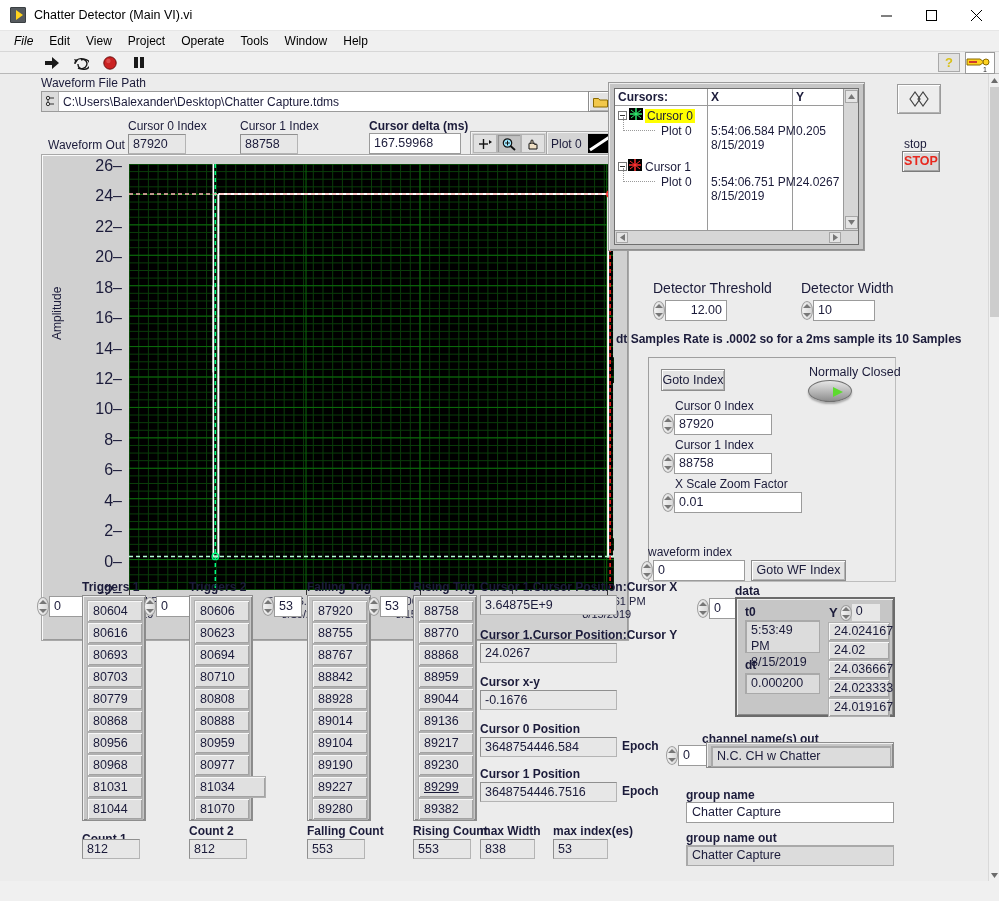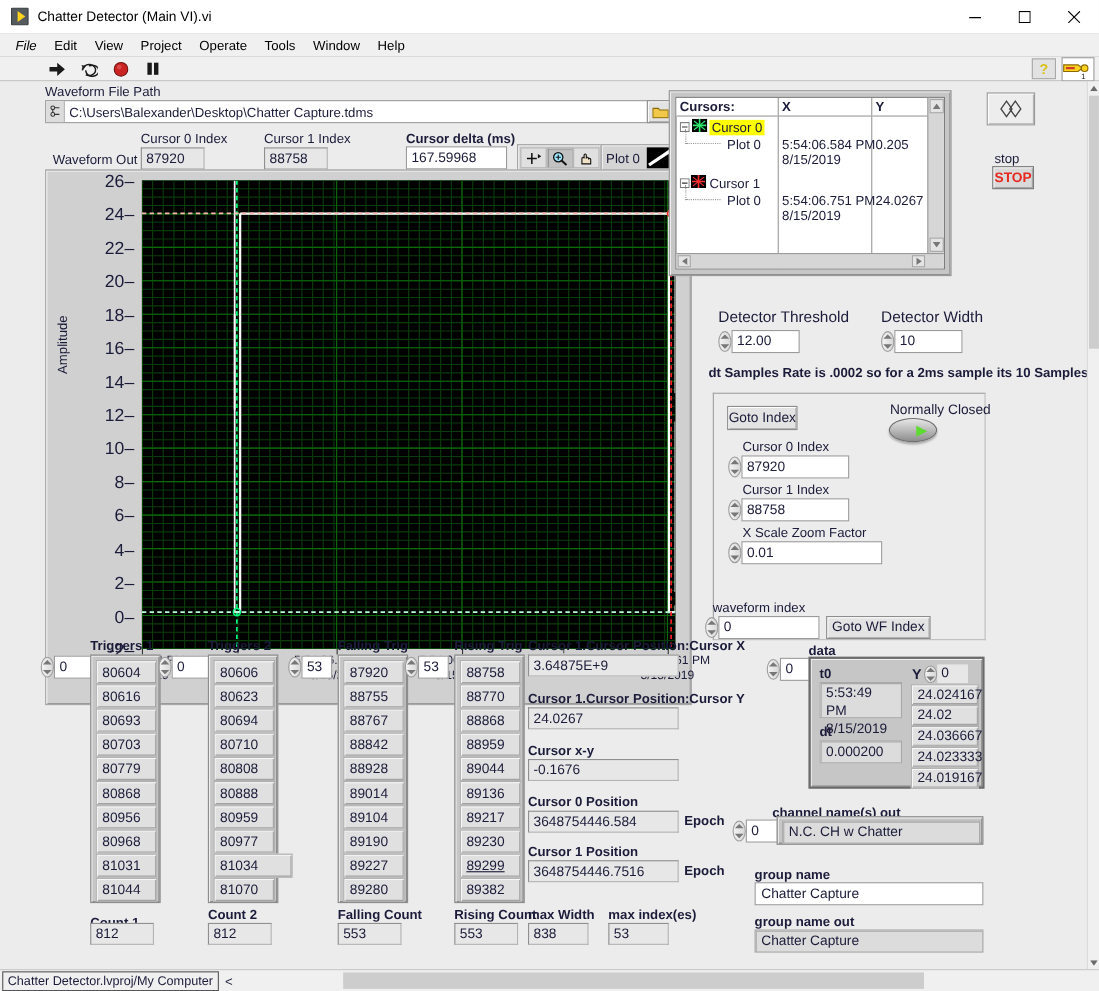--- a/index.html
+++ b/index.html
@@ -660,40 +660,40 @@
     <div class="diamond-btn" style="position:absolute;left:897px;top:10px;">
       <svg width="34" height="22" viewBox="0 0 34 22">
         <path d="M8 11 L13 4 L18 11 L13 18 z" fill="none" stroke="#444" stroke-width="1.2"></path>
         <path d="M16 11 L21 4 L26 11 L21 18 z" fill="none" stroke="#444" stroke-width="1.2"></path>
       </svg>
     </div>
     <div class="lbl" style="position:absolute;left:904px;top:63px;">stop</div>
     <div class="stopbtn" style="position:absolute;left:902px;top:77px;">STOP</div>
 
     <div style="position:absolute;left:653px;top:206px;font-size:14px;" class="lbl">Detector Threshold</div>
-    <div class="row" style="position:absolute;left:653px;top:226px;">
+    <div class="row" style="position:absolute;left:653px;top:226px;text-align:right;">
       <div class="spin">
           <div class="oval"></div>
           <div class="u"></div>
           <div class="d"></div>
         </div>
       <div class="num-ctrl" style="width:62px;">12.00</div>
     </div>
 
     <div style="position:absolute;left:801px;top:206px;font-size:14px;" class="lbl">Detector Width</div>
     <div class="row" style="position:absolute;left:801px;top:226px;">
       <div class="spin">
           <div class="oval"></div>
           <div class="u"></div>
           <div class="d"></div>
         </div>
       <div class="num-ctrl" style="width:62px;">10</div>
     </div>
 
-    <div class="lbl lbl-b" style="position:absolute;left:644px;top:258px;">dt Samples Rate is .0002 so for a 2ms sample its 10 Samples</div>
+    <div class="lbl lbl-b" style="position:absolute;left:616px;top:258px;">dt Samples Rate is .0002 so for a 2ms sample its 10 Samples</div>
 
     <div class="deco" style="left:648px;top:283px;width:248px;height:225px;"></div>
     <div class="btn3d" style="position:absolute;left:661px;top:295px;width:64px;height:22px;line-height:20px;">Goto Index</div>
 
     <div class="lbl" style="position:absolute;left:809px;top:291px;font-size:12.5px;">Normally Closed</div>
     <div class="led" style="position:absolute;left:808px;top:306px;">
         <div class="tri"></div>
       </div>
 
     <div class="lbl" style="position:absolute;left:675px;top:325px;">Cursor 0 Index</div>
@@ -918,20 +918,14 @@
         </svg>
     </div>
     <div class="thumb"></div>
     <div class="arrow-b">
       <svg width="7" height="5" viewBox="0 0 7 5">
           <path d="M3.5 5 L7 0 H0 z" fill="#6b6b6b"></path>
         </svg>
     </div>
   </div>
 
-  <div class="statusbar">
-    <div class="proj">Chatter Detector.lvproj/My Computer</div>
-    <div class="lt">&lt;</div>
-    <div class="hscroll-track"></div>
-    <div class="hscroll-thumb"></div>
-  </div>
 
 </div>
 
 </body></html>

